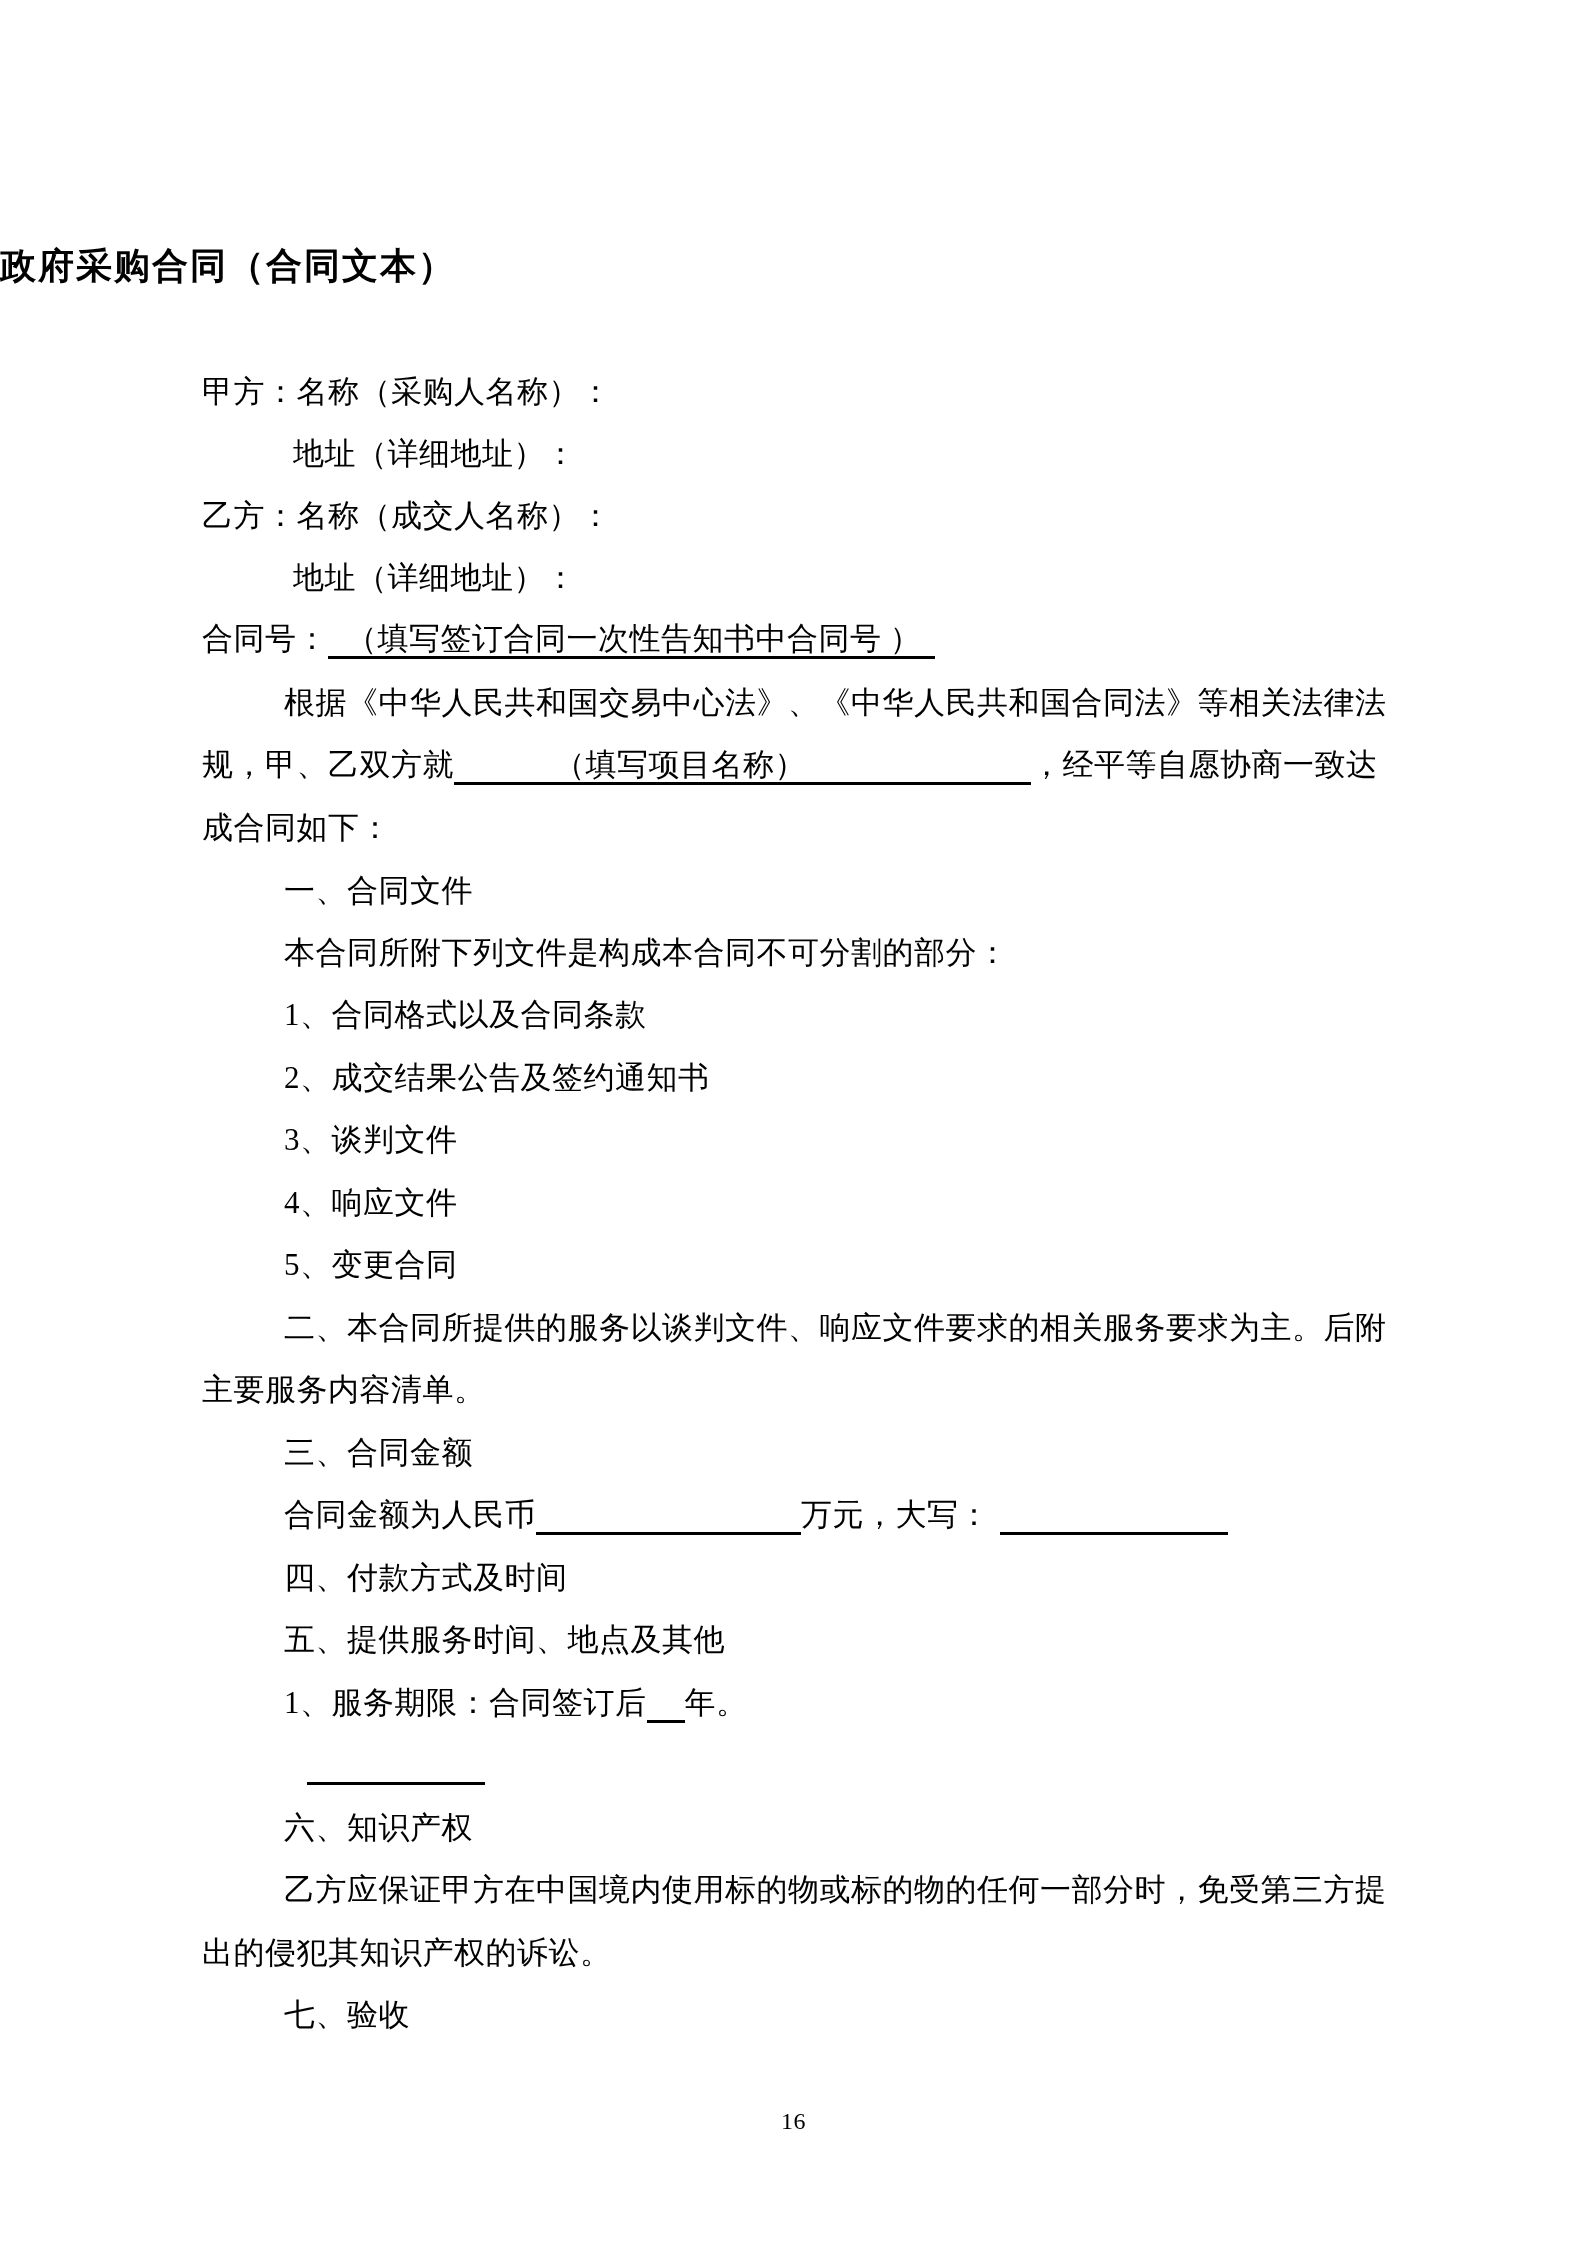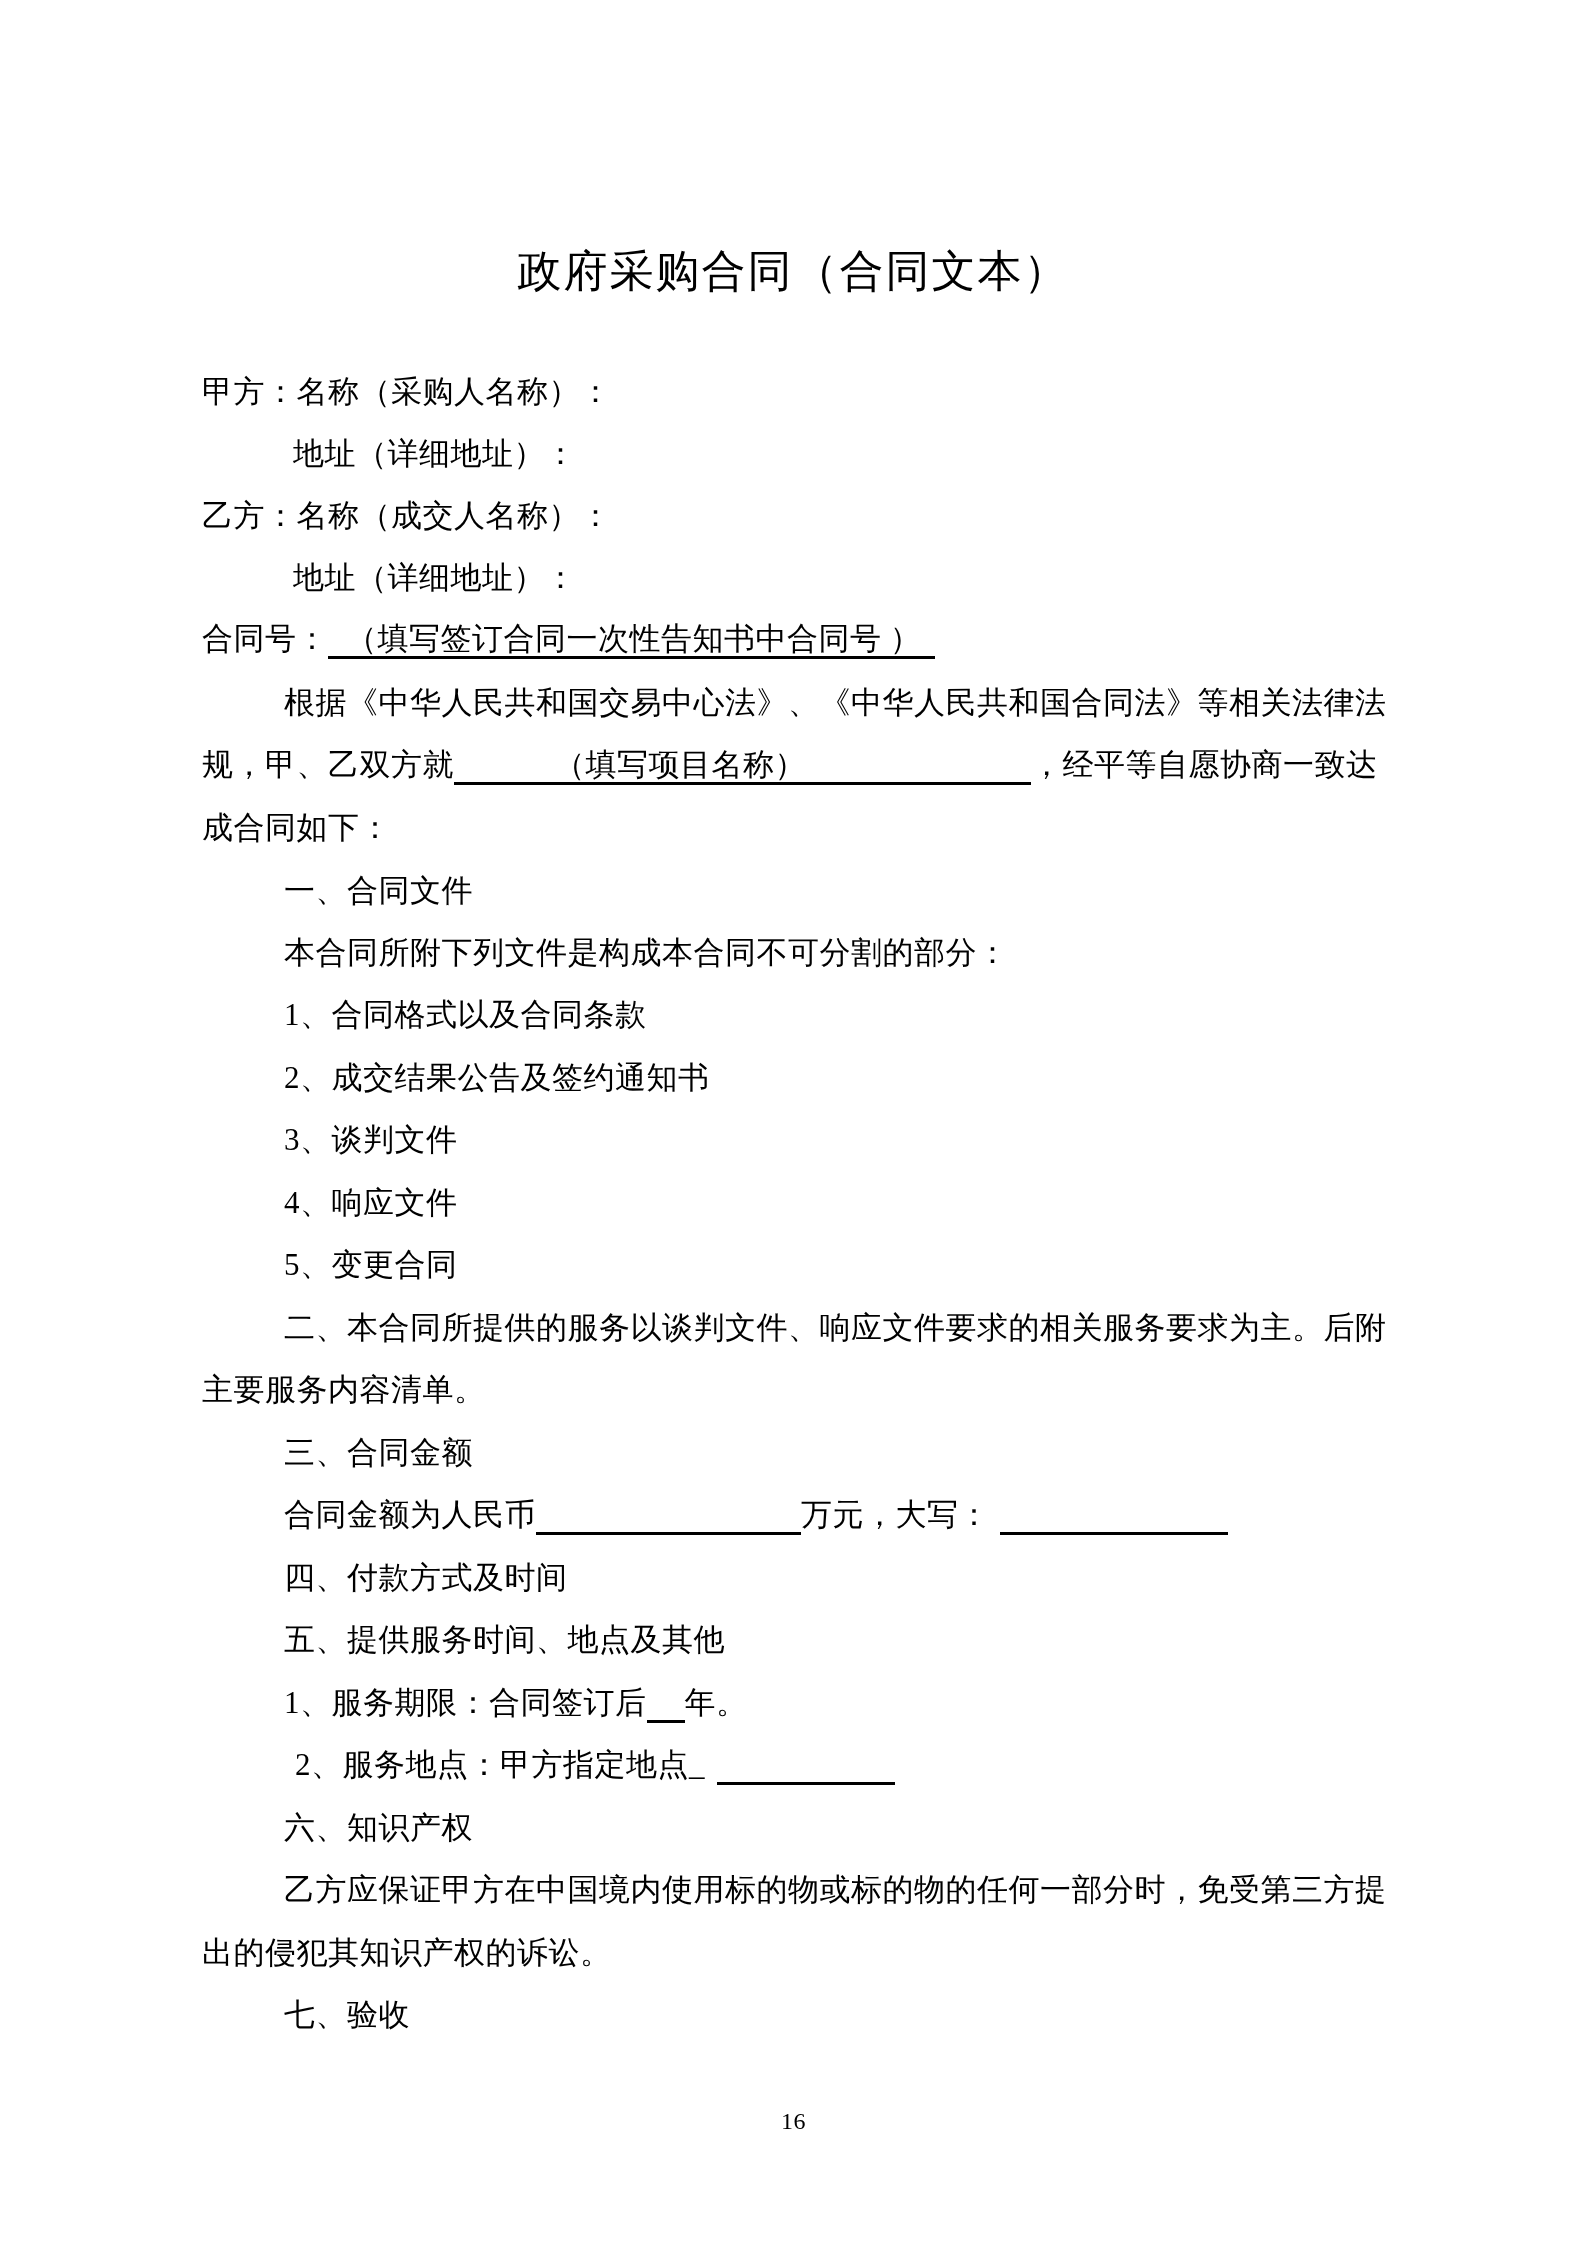--- a/index.html
+++ b/index.html
@@ -19,23 +19,23 @@
   .ln {
     position: absolute;
     white-space: nowrap;
     font-size: 31px;
     line-height: 1.25;
     letter-spacing: 0.5px;
   }
   .title {
     left: 0;
     right: 0;
-    text-align: center;
-    font-size: 44px;
+    font-size: 36px;
     letter-spacing: 2px;
+    font-weight: bold;
   }
   .pagenum {
     left: 0;
     right: 0;
     text-align: center;
     font-size: 24px;
   }
   
   .blank {
     border-bottom: 3px solid #000000;
@@ -139,21 +139,21 @@
 
   <div class="ln" style="top:1621px;left:284px">
     <span>五、提供服务时间、地点及其他</span>
   </div>
 
   <div class="ln" style="top:1684px;left:284px">
     <span>1、服务期限：合同签订后</span><span class="blank blank-years"></span><span>年。</span>
   </div>
 
   <div class="ln" style="top:1746px;left:295px">
-    <span>2、服务地点：甲方指定地点_</span><span class="blank blank-location"></span>
+    <span class="blank blank-location"></span>
   </div>
 
   <div class="ln" style="top:1809px;left:284px">
     <span>六、知识产权</span>
   </div>
 
   <div class="ln" style="top:1871px;left:284px">
     <span>乙方应保证甲方在中国境内使用标的物或标的物的任何一部分时，免受第三方提</span>
   </div>
 

